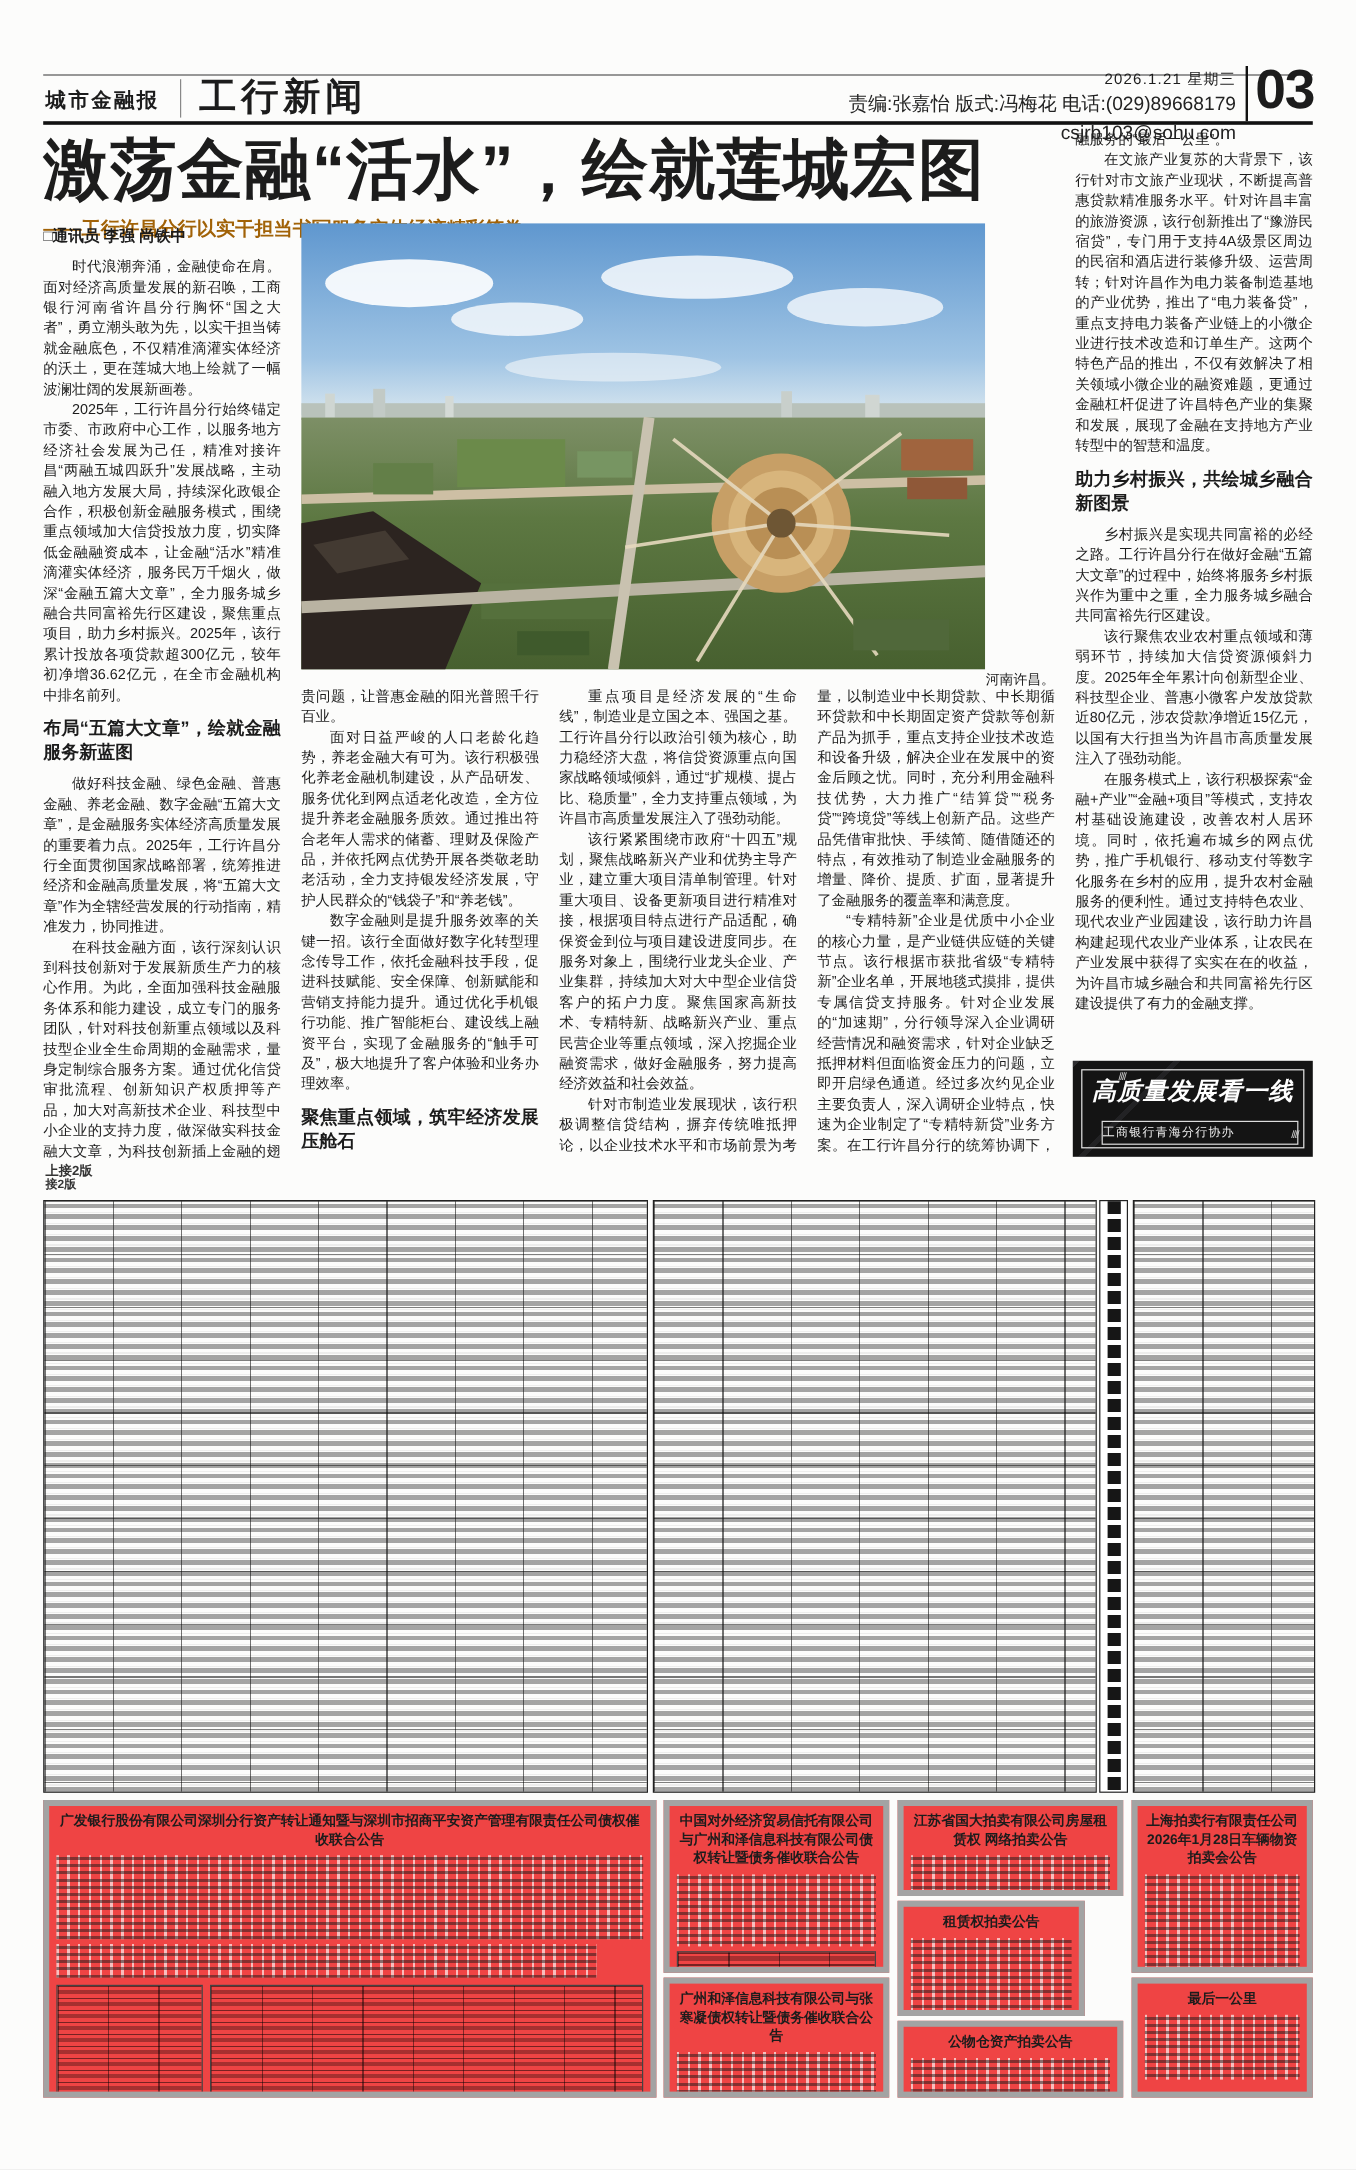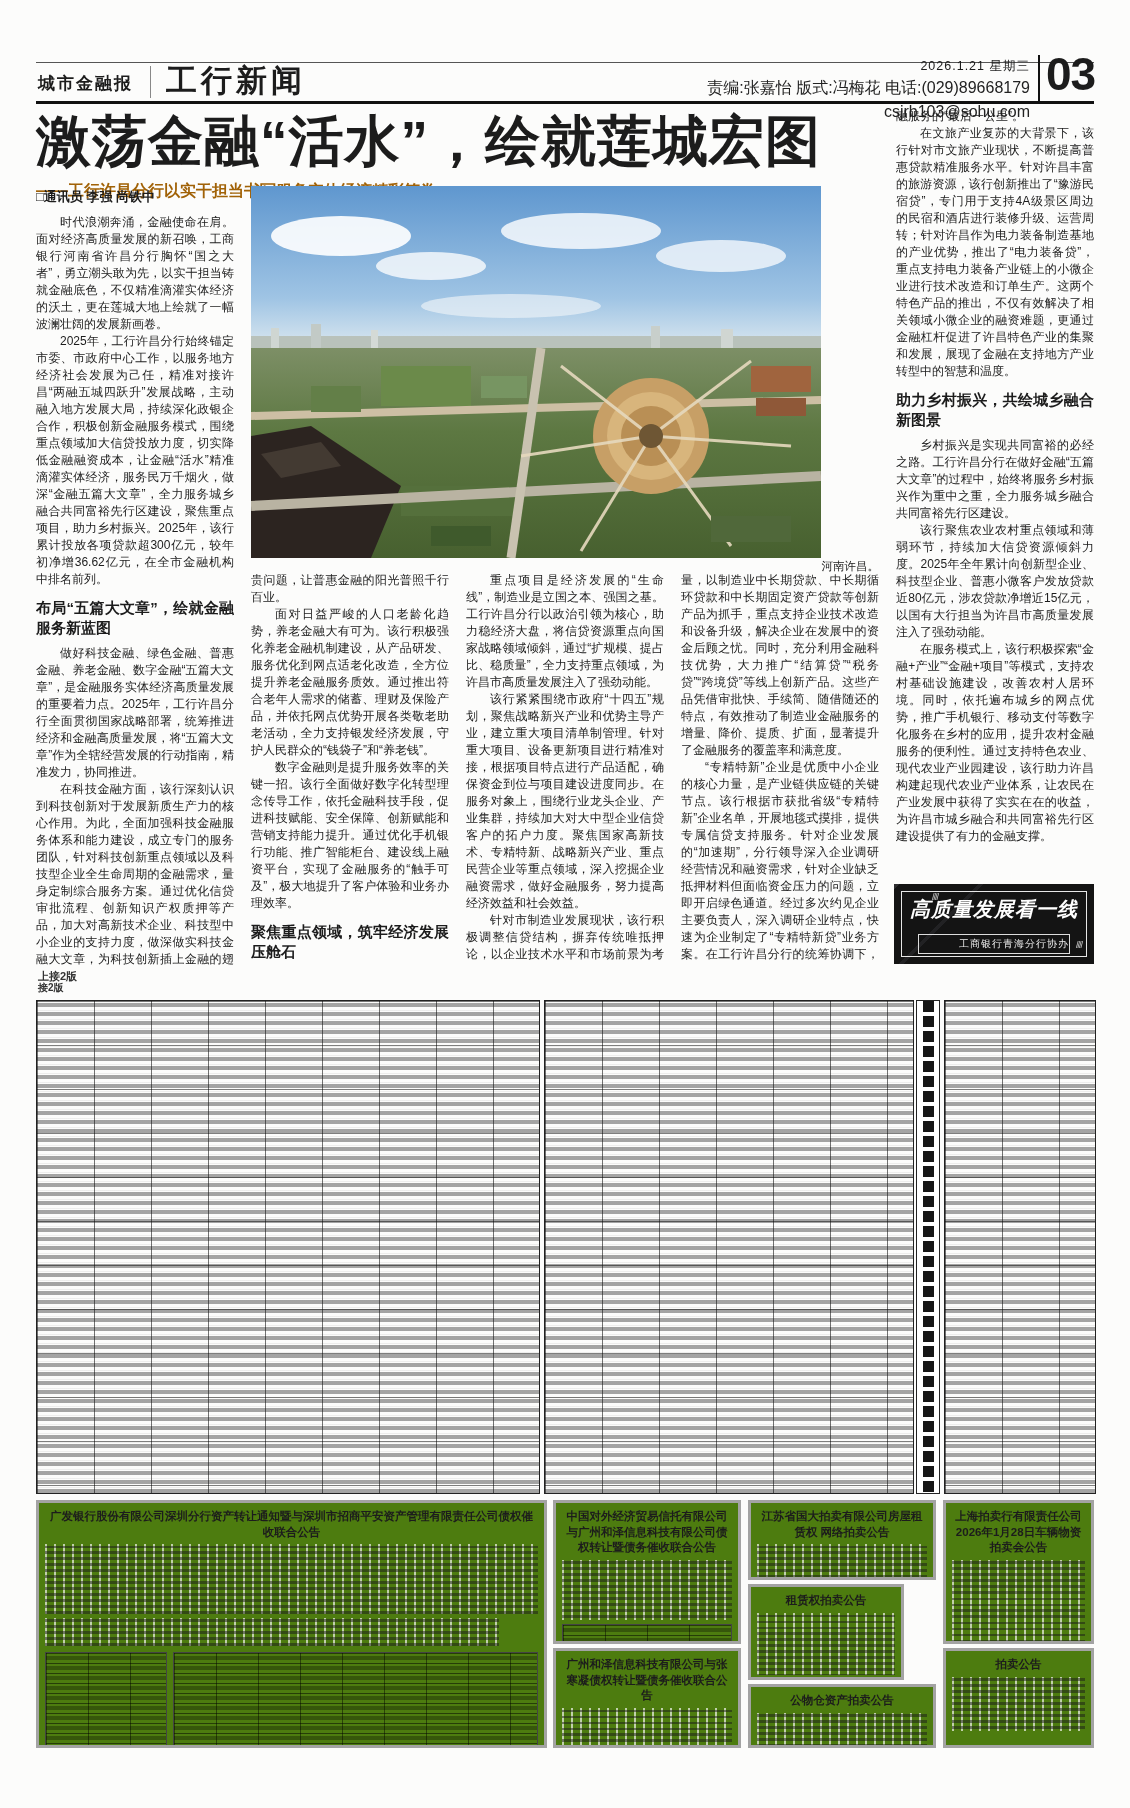--- a/index.html
+++ b/index.html
@@ -33,37 +33,37 @@
   .caption{position:absolute;right:0;bottom:-16px;width:70px;font-size:11.5px;text-align:right;}
   .flow3{position:absolute;left:251px;top:572px;width:628px;height:394px;
          column-count:3;column-gap:17px;}
   .col5{position:absolute;left:896px;top:108px;width:198px;height:770px;}
   
   .promo{position:absolute;left:894px;top:884px;width:200px;height:80px;background:#141414;
          background-image:linear-gradient(135deg,rgba(120,120,130,.25) 0 2%,transparent 2% 30%,rgba(90,90,100,.2) 30% 32%,transparent 32%);}
   .promo-frame{position:absolute;left:7px;top:7px;right:7px;bottom:7px;border:1px solid #e8e8e8;}
   .promo-title{position:absolute;left:0;right:0;top:12px;text-align:center;color:#fff;
                font-size:20px;font-weight:bold;letter-spacing:1px;font-style:italic;}
-  .promo-sub{position:absolute;left:24px;right:24px;bottom:10px;border:1px solid #ddd;color:#eee;
-             font-size:10px;text-align:right;padding:2px 0;letter-spacing:1px;}
+  .promo-sub{position:absolute;left:24px;right:12px;bottom:10px;border:1px solid #ddd;color:#eee;
+             font-size:10px;text-align:left;padding:2px 0;letter-spacing:1px;}
   .promo-hatch{position:absolute;color:#cfcfcf;font-size:9px;letter-spacing:-1px;}
   
   .cont-label{position:absolute;left:38px;top:970px;font-size:11px;font-weight:bold;line-height:12px;color:#333;}
   .cont-label .l2{font-size:10px;}
   .noisetable{position:absolute;border:1px solid #222;
     background-image:
       repeating-linear-gradient(180deg,rgba(0,0,0,.06) 0 1px,transparent 1px 9px),
       repeating-linear-gradient(180deg,transparent 0 2px,rgba(20,20,20,.38) 2px 6px,transparent 6px 9px),
       repeating-linear-gradient(90deg,rgba(0,0,0,.55) 0 1px,transparent 1px 57px),
       repeating-linear-gradient(180deg,rgba(0,0,0,.5) 0 1px,transparent 1px 44px);}
   .vstrip{position:absolute;background:#fff;border:1px solid #222;
     background-image:repeating-linear-gradient(180deg,#161616 0 11px,transparent 11px 15px);
     background-size:11px 100%;background-repeat:no-repeat;background-position:center;}
   
-  .nbox{position:absolute;border:3px solid #a3a3a3;background:#4d7c0f;overflow:hidden;padding:5px 6px;box-sizing:border-box;}
+  .nbox{position:absolute;border:5px solid #a3a3a3;background:#ef4444;overflow:hidden;padding:5px 6px;box-sizing:border-box;}
   .nbox .ntitle{font-size:11.5px;font-weight:bold;text-align:center;line-height:1.35;margin:1px 0 4px;}
   .nz{background-image:
       repeating-linear-gradient(180deg,transparent 0 1.5px,rgba(25,25,25,.5) 1.5px 4px,transparent 4px 6px),
       repeating-linear-gradient(90deg,rgba(255,255,255,.65) 0 2px,transparent 2px 9px);}
   .nz-tbl{border:1px solid #444;
       background-image:
         repeating-linear-gradient(180deg,rgba(0,0,0,.5) 0 1px,transparent 1px 10px),
         repeating-linear-gradient(90deg,rgba(0,0,0,.45) 0 1px,transparent 1px 42px),
         repeating-linear-gradient(180deg,transparent 0 3px,rgba(0,0,0,.3) 3px 7px,transparent 7px 10px);}
 </style>
@@ -226,17 +226,17 @@
   <div class="nbox" style="left:748px;top:1684px;width:188px;height:64px;">
     <div class="ntitle">公物仓资产拍卖公告</div>
     <div class="nz" style="height:32px;"></div>
   </div>
 
   <div class="nbox" style="left:943px;top:1500px;width:151px;height:144px;">
     <div class="ntitle">上海拍卖行有限责任公司2026年1月28日车辆物资拍卖会公告</div>
     <div class="nz" style="height:86px;"></div>
   </div>
   <div class="nbox" style="left:943px;top:1648px;width:151px;height:100px;">
-    <div class="ntitle">拍卖公告</div>
+    <div class="ntitle">最后一公里</div>
     <div class="nz" style="height:54px;"></div>
   </div>
 
 </div>
 
 </body></html>

